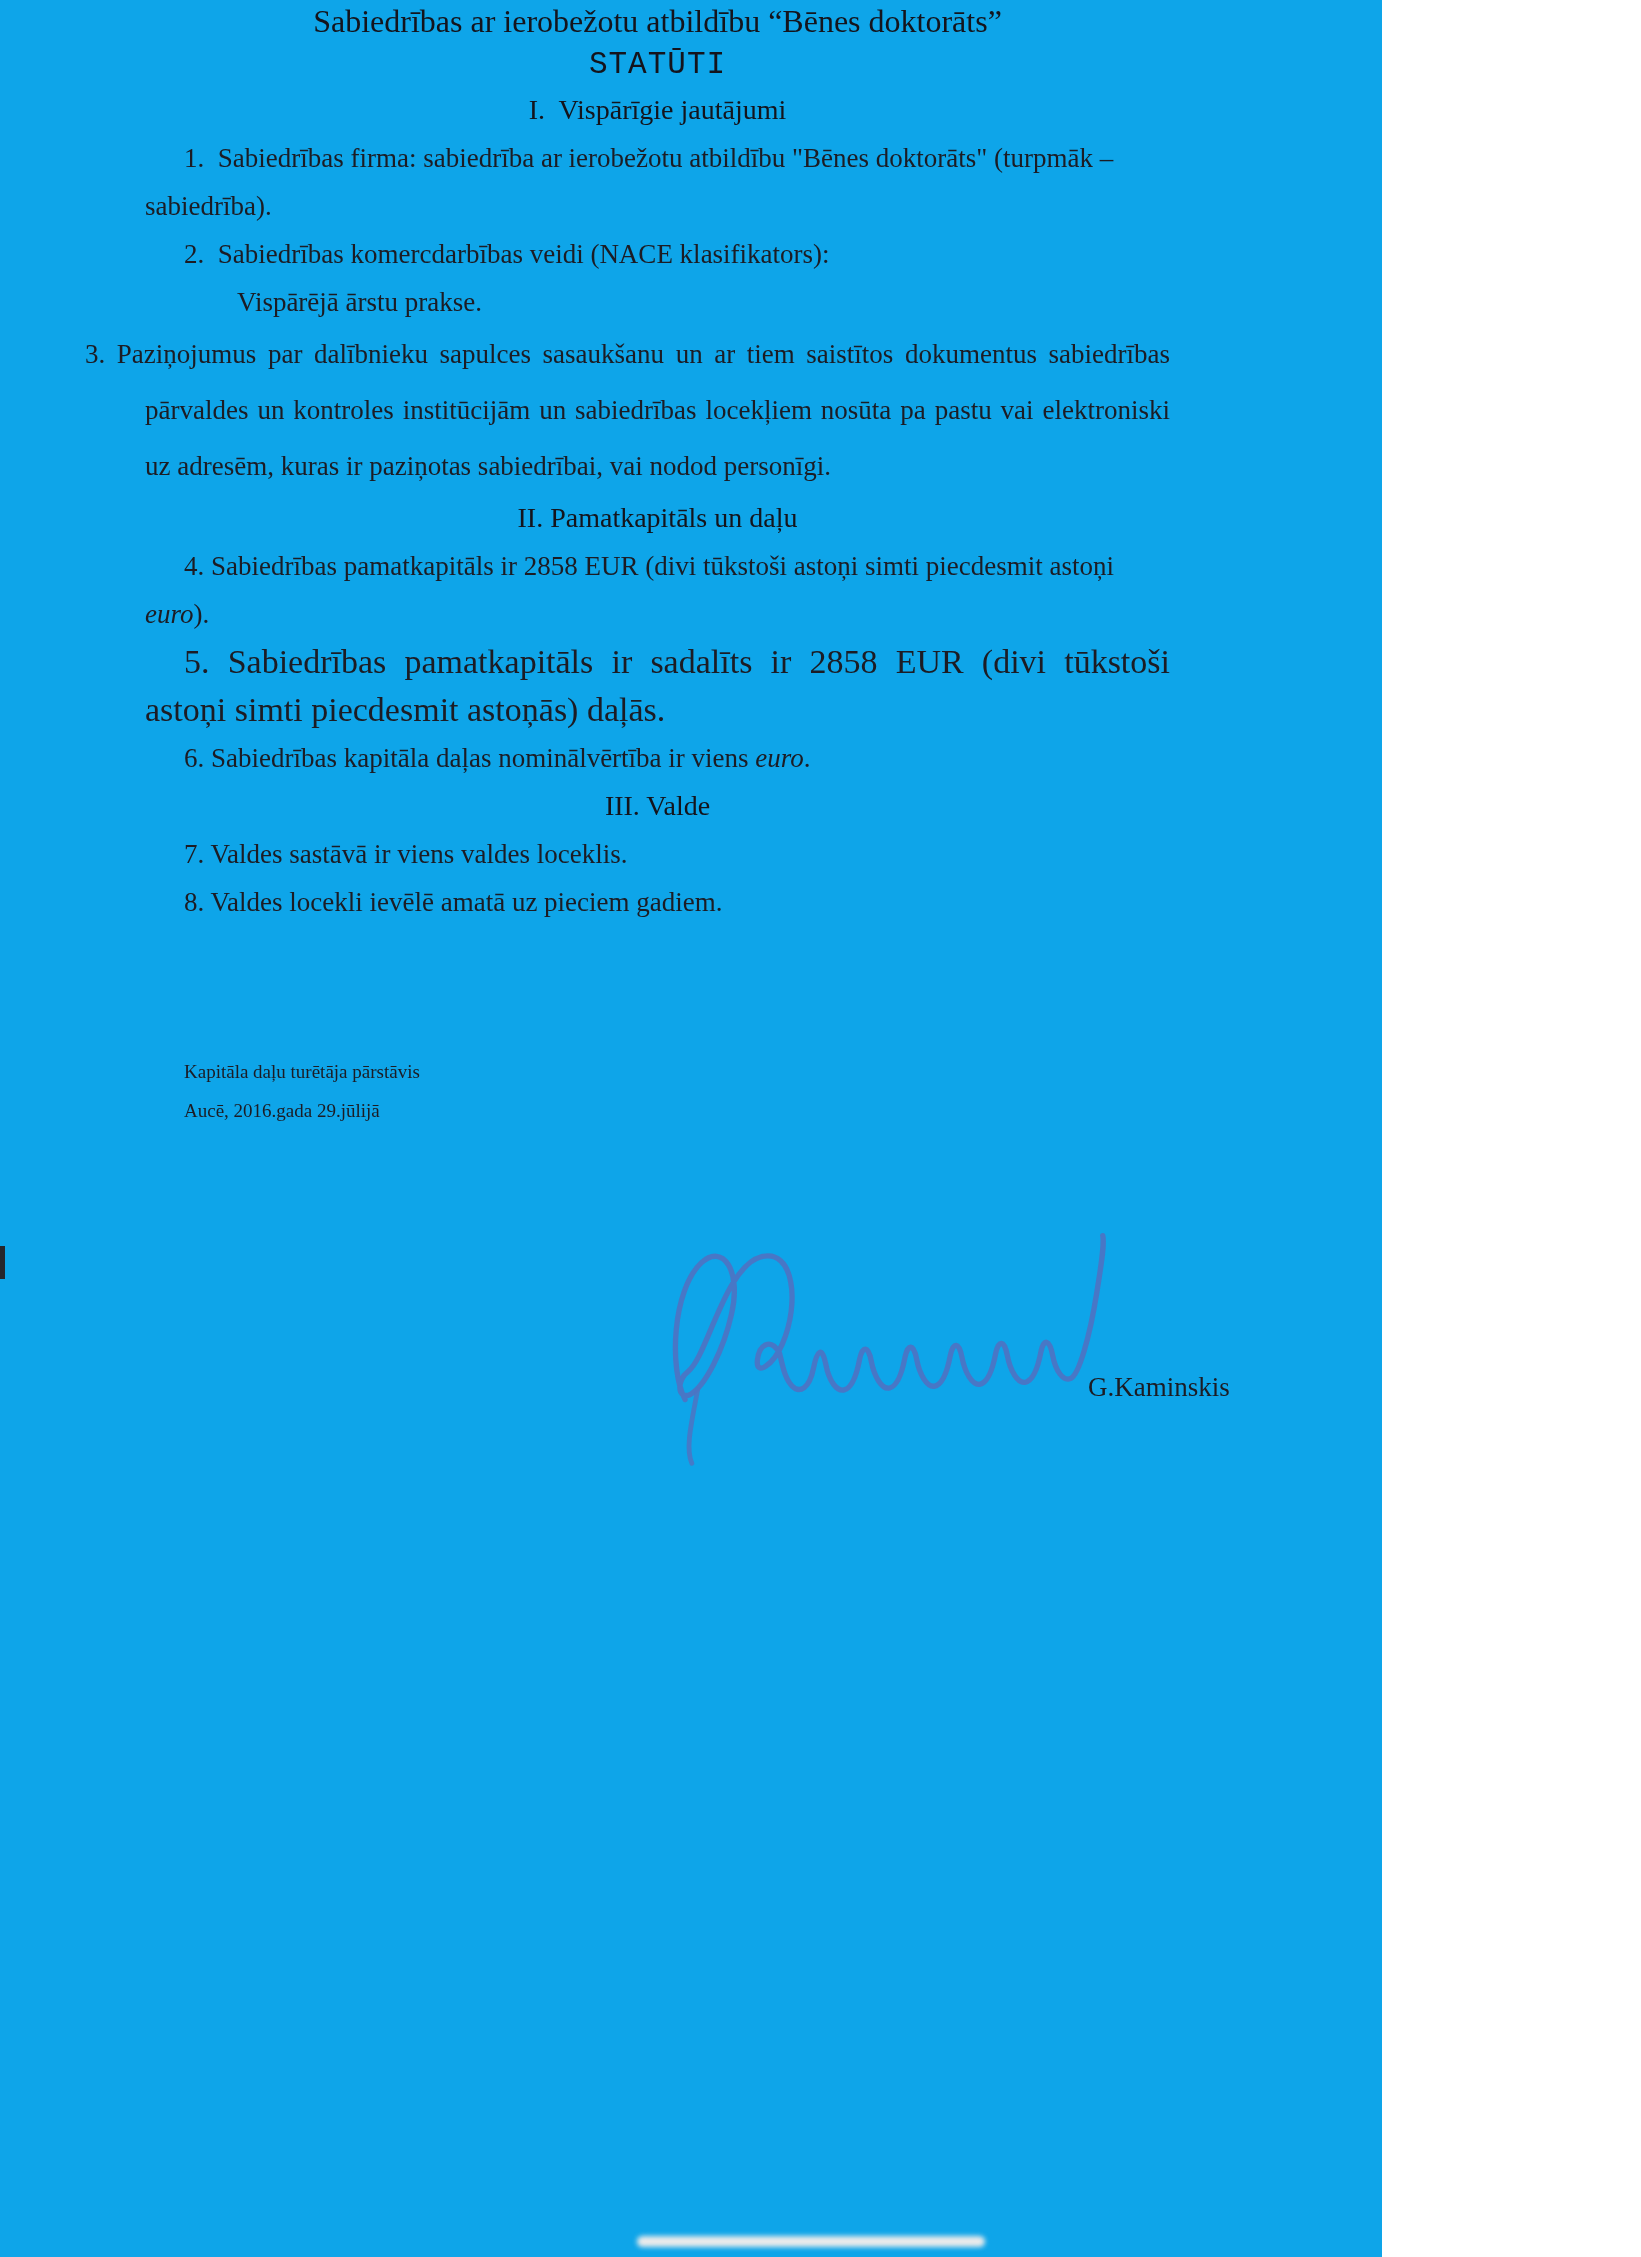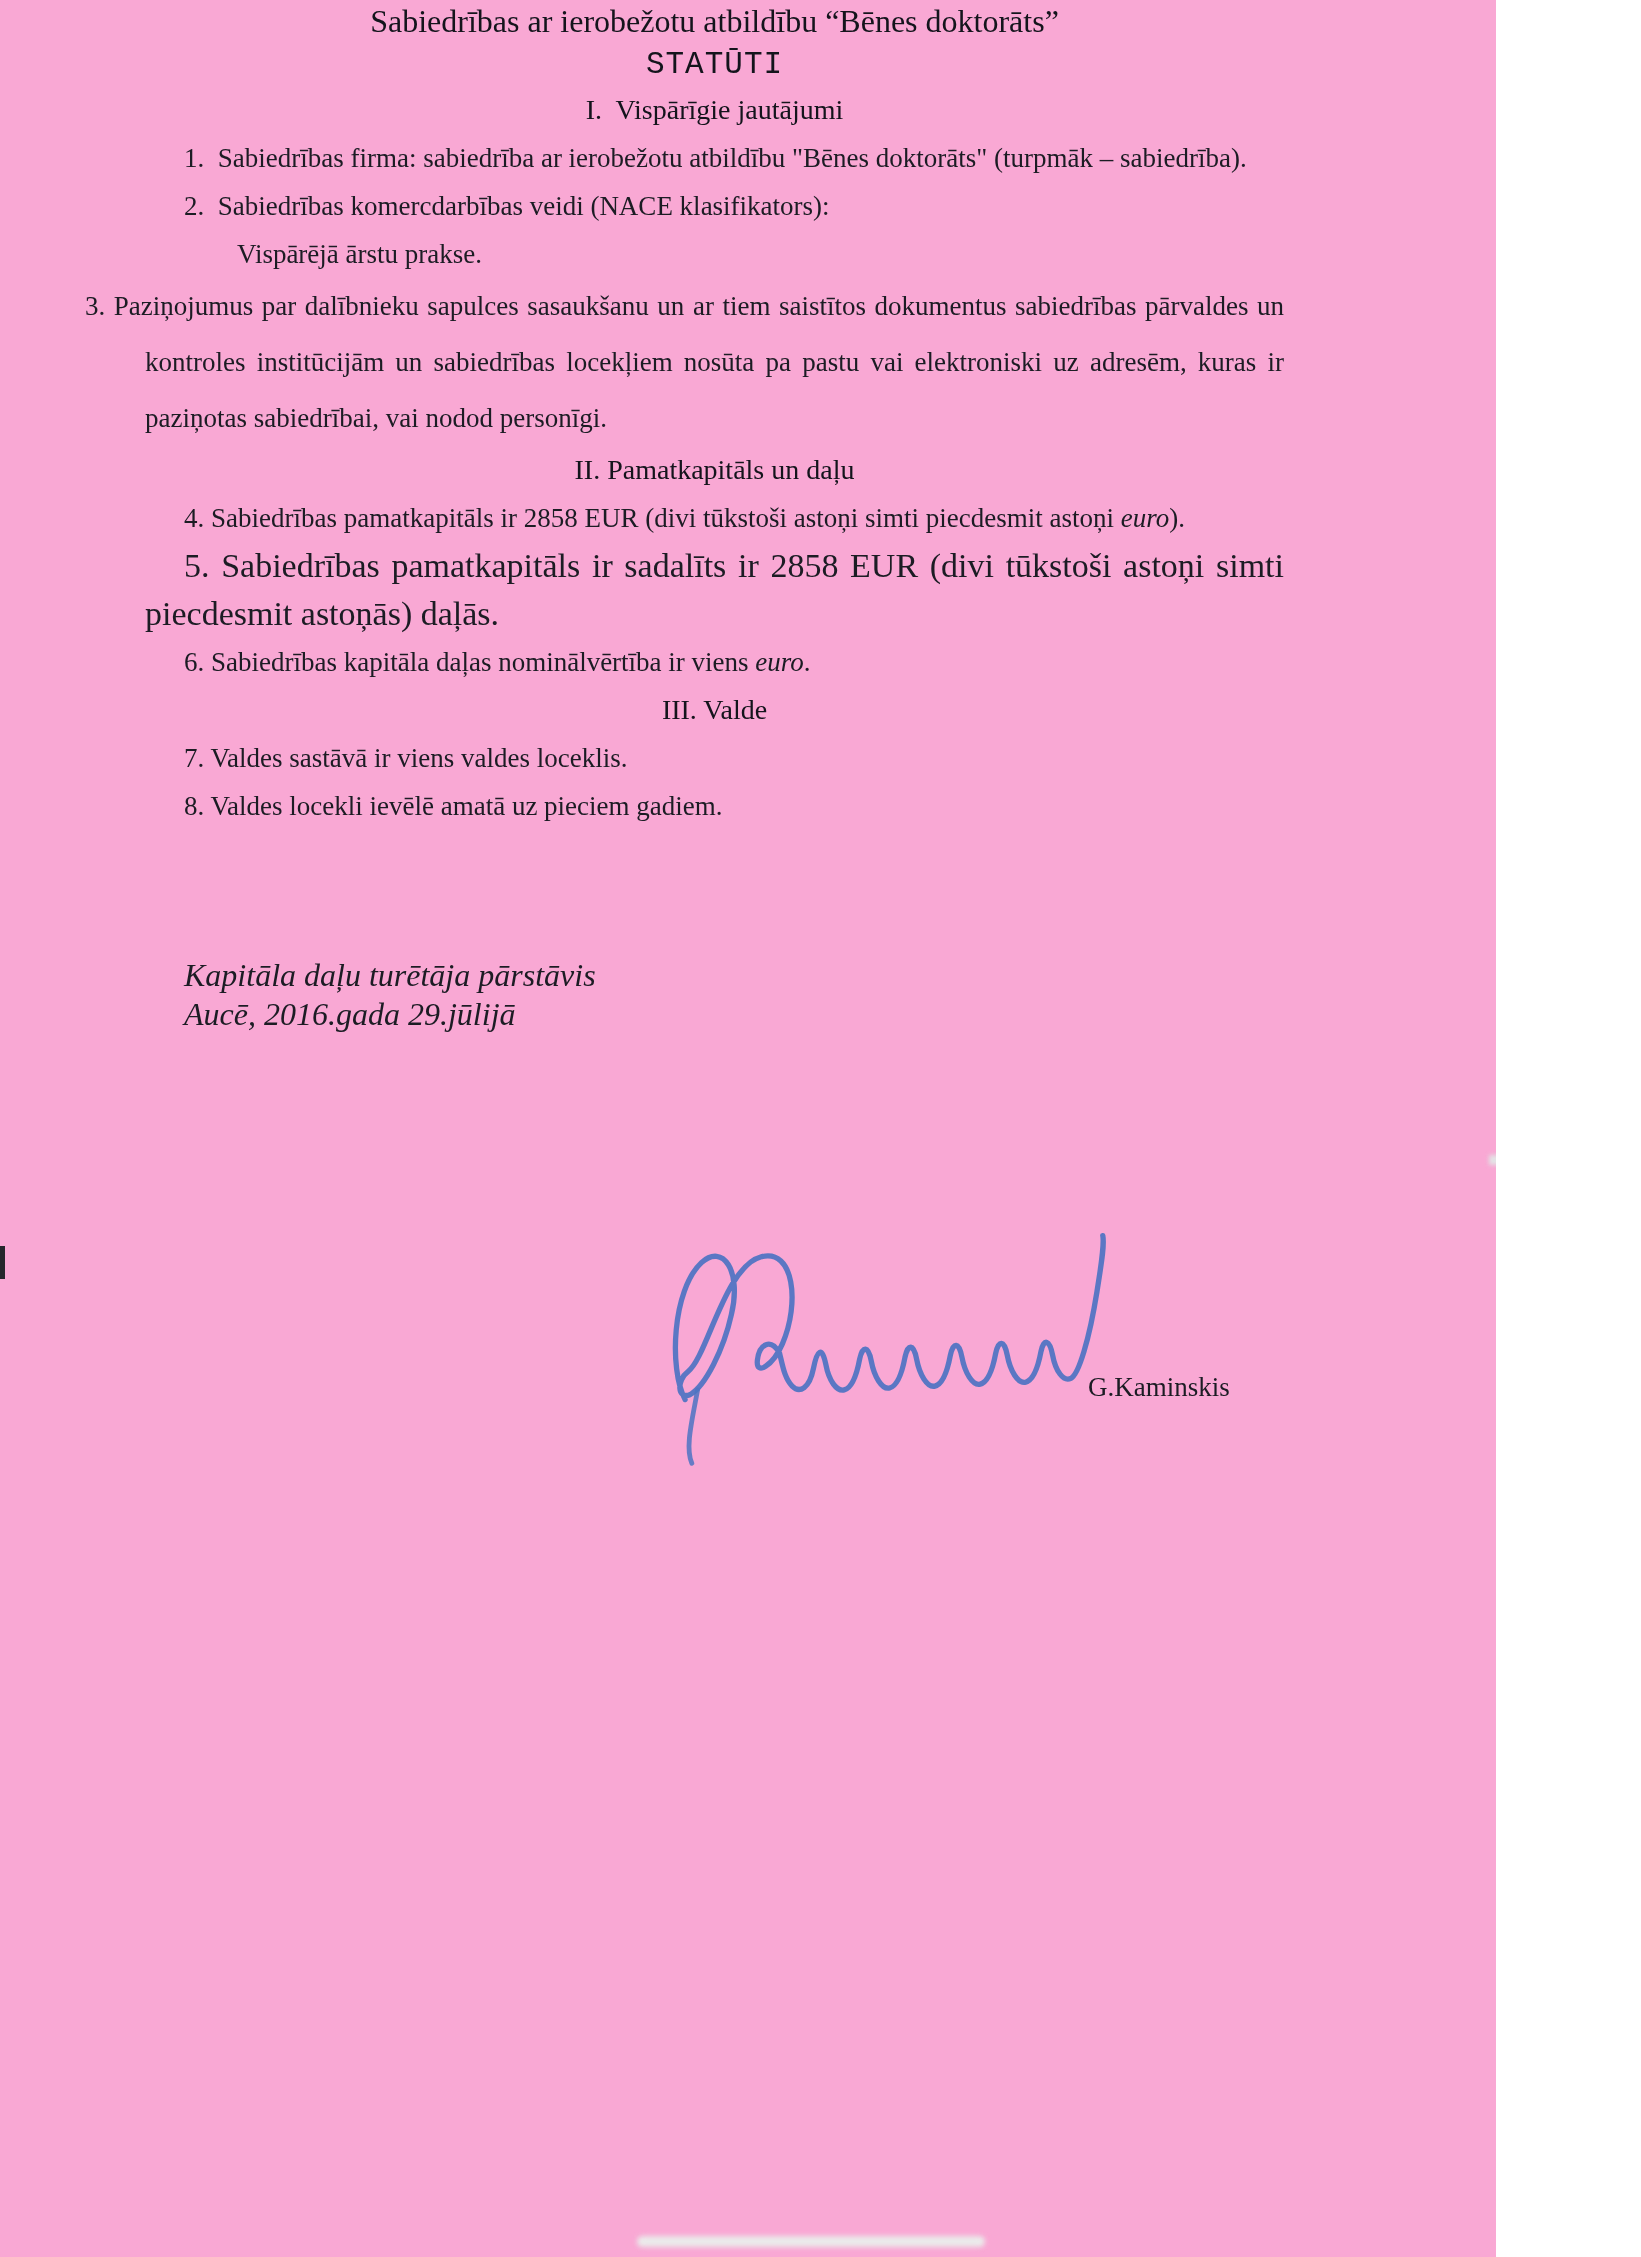--- a/index.html
+++ b/index.html
@@ -1,19 +1,19 @@
 <!DOCTYPE html>
 <html><head>
 <meta charset="utf-8">
 <style>
   html,body{margin:0;padding:0;background:#ffffff;}
   .page{
     position:relative;
-    width:1496px;height:2257px;
-    background:#f9a8d4;
+    width:1382px;height:2257px;
+    background:#0ea5e9;
     overflow:hidden;
     font-family:"Liberation Serif","DejaVu Serif",serif;
     color:#1c1c24;
   }
   .doc{
     position:absolute;
     left:145px; right:212px; top:0;
   }
   .doc p,.doc h1,.doc h2{margin:0;padding:0;font-weight:normal;}
   .pre{white-space:pre-wrap;}
@@ -57,21 +57,21 @@
   }
   .clause5{
     font-size:34px;line-height:48px;
     text-align:justify;
     text-indent:39px;
   }
   .sig-block{
     margin-top:126px;
     padding-left:39px;
   }
-  .sig-block p{font-size:32px;line-height:39px;font-style:italic;}
+  .sig-block p{font-size:19px;line-height:39px;}
   .signature-svg{position:absolute;left:632px;top:1224px;}
   .signer-name{
     position:absolute;left:1088px;top:1371px;
     font-size:27px;line-height:33px;
     font-family:"Liberation Serif","DejaVu Serif",serif;
     color:#1c1c24;
   }
   .artifact-top-right{
     position:absolute;left:1589px;top:0;width:52px;height:12.6px;
     background:#3c424c;

